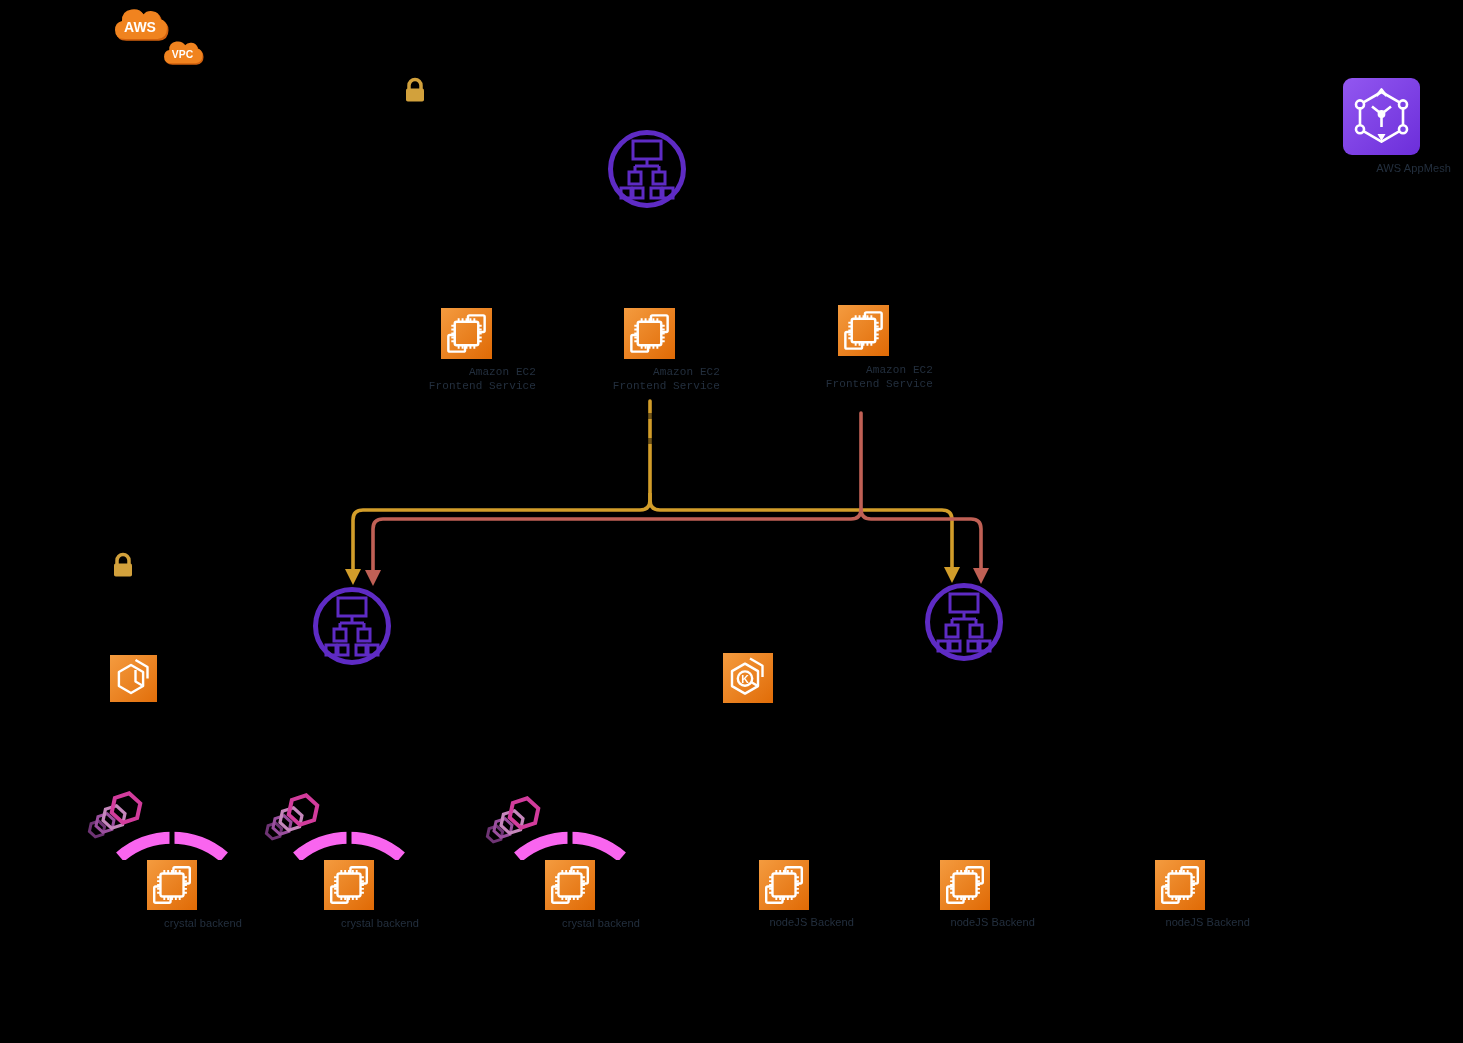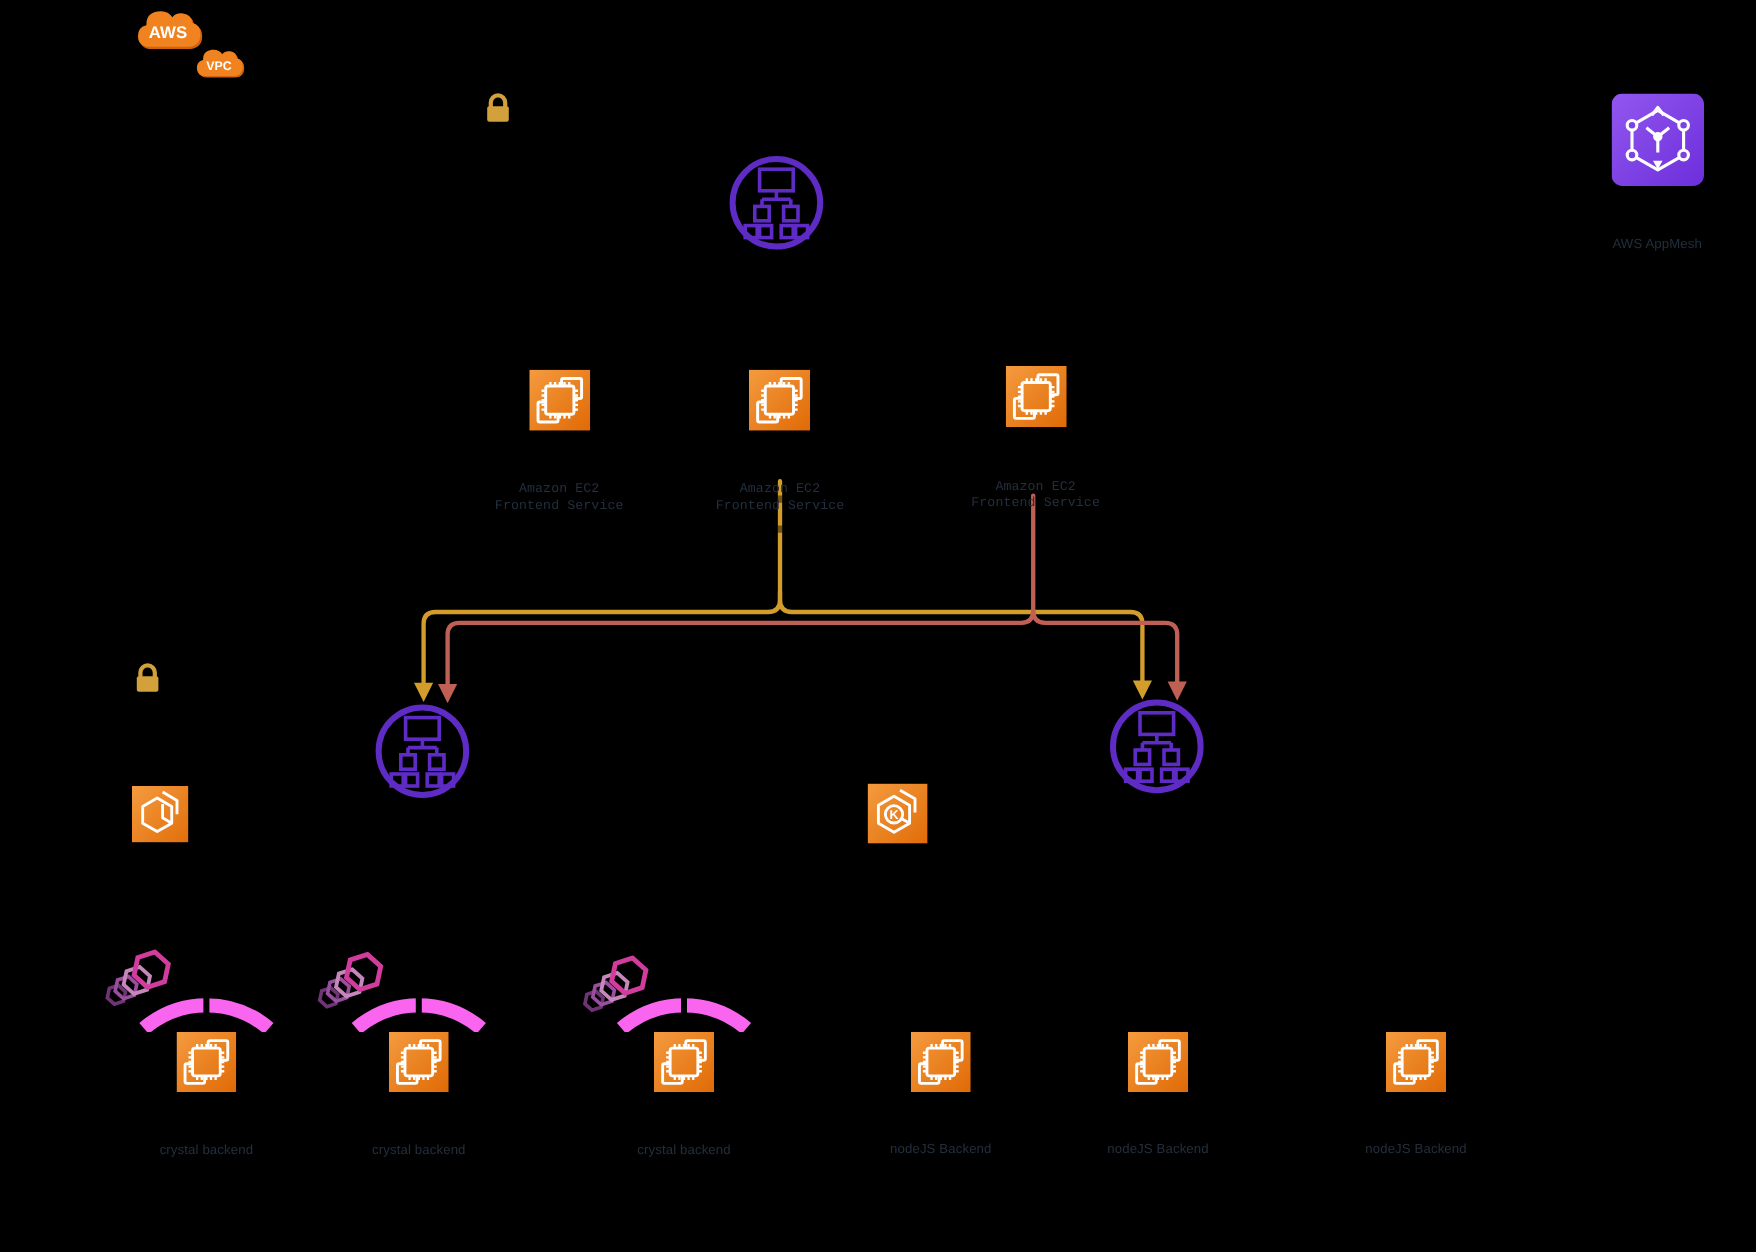--- a/index.html
+++ b/index.html
@@ -1,20 +1,20 @@
 <!DOCTYPE html>
 <html style="--canvas-bg: #000000; --aws-orange: #F0831F; --aws-orange-shadow: #D2610E; --icon-gradient-start: #F49B3F; --icon-gradient-end: #E06A05; --purple: #5E2BC4; --appmesh-gradient-start: #9257F0; --appmesh-gradient-end: #6C2EDA; --gold: #D2A13C; --route-yellow: #D29D2A; --route-red: #C06055; --mesh-arc-pink: #F965EF; --hexagon-pink-large: #D23C9C; --hexagon-pink-mid: #C687BC; --hexagon-purple-mid: #9A4F9E; --hexagon-purple-dark: #6E3474; --label-text: #232F3E;"><head>
 <meta charset="utf-8">
 <style>
   html,body{margin:0;padding:0;background:#000;}
   #canvas{position:relative;width:1463px;height:1017px;background:var(--canvas-bg,#000);overflow:hidden;
           font-family:"Liberation Sans",sans-serif;}
   .abs{position:absolute;}
   .lbl{position:absolute;width:140px;font-size:11px;line-height:14px;color:var(--label-text,#232F3E);
-       text-align:center;letter-spacing:.1px;margin-top:36px;}
+       text-align:right;letter-spacing:.1px;}
   .lbl span{display:block;font-family:Liberation Mono, monospace;}
   svg{display:block;}
 </style>
 </head>
 <body>
 
 <div id="canvas">
 
   <svg width="0" height="0" style="position:absolute" aria-hidden="true">
     <defs>

